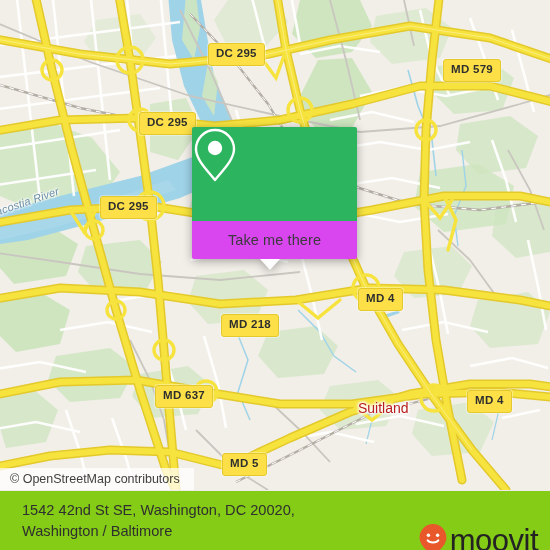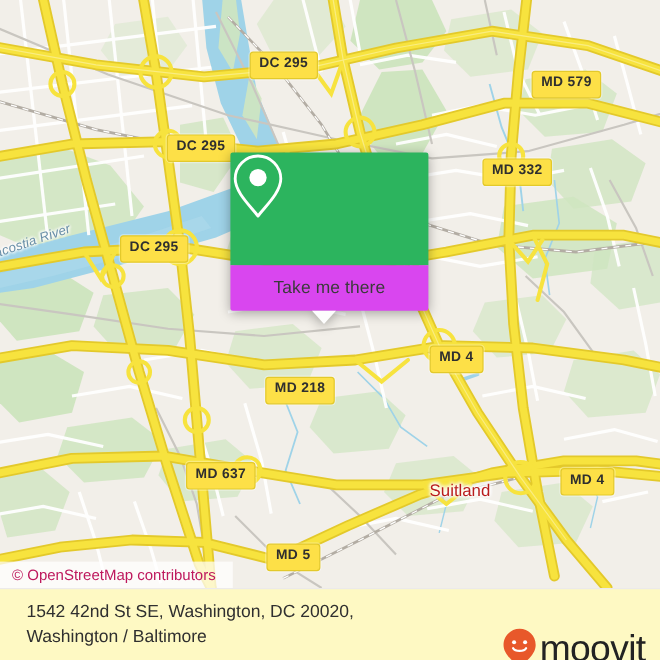--- a/index.html
+++ b/index.html
@@ -65,27 +65,27 @@
     border-left:10px solid transparent;
     border-right:10px solid transparent;
     border-top:11px solid #fdfdfd;
   }
 
   
   .attribution{
     position:absolute;left:0;top:468px;
     background:rgba(255,255,255,.72);
     padding:4px 14px 5px 10px;
-    font-size:12.5px;color:#be185d;white-space:nowrap;
+    font-size:12.5px;color:#404040;white-space:nowrap;
   }
 
   
   .footer{
     position:absolute;left:0;top:490px;width:550px;height:60px;
-    background:#fef9c3;
+    background:#84cc16;
     border-top:1px solid #eceaea;
     display:flex;align-items:center;
   }
   .footer-text{
     margin-left:22px;width:350px;
     font-size:14.6px;color:#2f2f2f;line-height:1.42;
   }
   .logo{
     position:absolute;right:12px;top:32px;
     display:flex;align-items:center;
@@ -286,21 +286,20 @@
     </svg>
 
     <div class="river-label" style="left:-4px;top:206px;transform:rotate(-19deg);transform-origin:left center;">acostia River</div>
 
     <div class="place-label" style="left:358px;top:400px;">Suitland</div>
 
     <div class="shield" style="left:208px;top:43px;">DC 295</div>
     <div class="shield" style="left:139px;top:112px;">DC 295</div>
     <div class="shield" style="left:100px;top:196px;">DC 295</div>
     <div class="shield" style="left:443px;top:59px;">MD 579</div>
-    <div class="shield" style="left:402px;top:132px;">MD 332</div>
     <div class="shield" style="left:358px;top:288px;">MD 4</div>
     <div class="shield" style="left:221px;top:314px;">MD 218</div>
     <div class="shield" style="left:467px;top:390px;">MD 4</div>
     <div class="shield" style="left:155px;top:385px;">MD 637</div>
     <div class="shield" style="left:222px;top:453px;">MD 5</div>
 
     <div class="popup">
       <div class="popup-top">
         <svg class="popup-pin" viewBox="0 0 46 56">
           <path d="M23 3 C12.5 3 4 11.5 4 22 C4 33 16 44 23 53 C30 44 42 33 42 22 C42 11.5 33.5 3 23 3 Z" fill="none" stroke="#ffffff" stroke-width="2.4" stroke-linejoin="round"></path>

